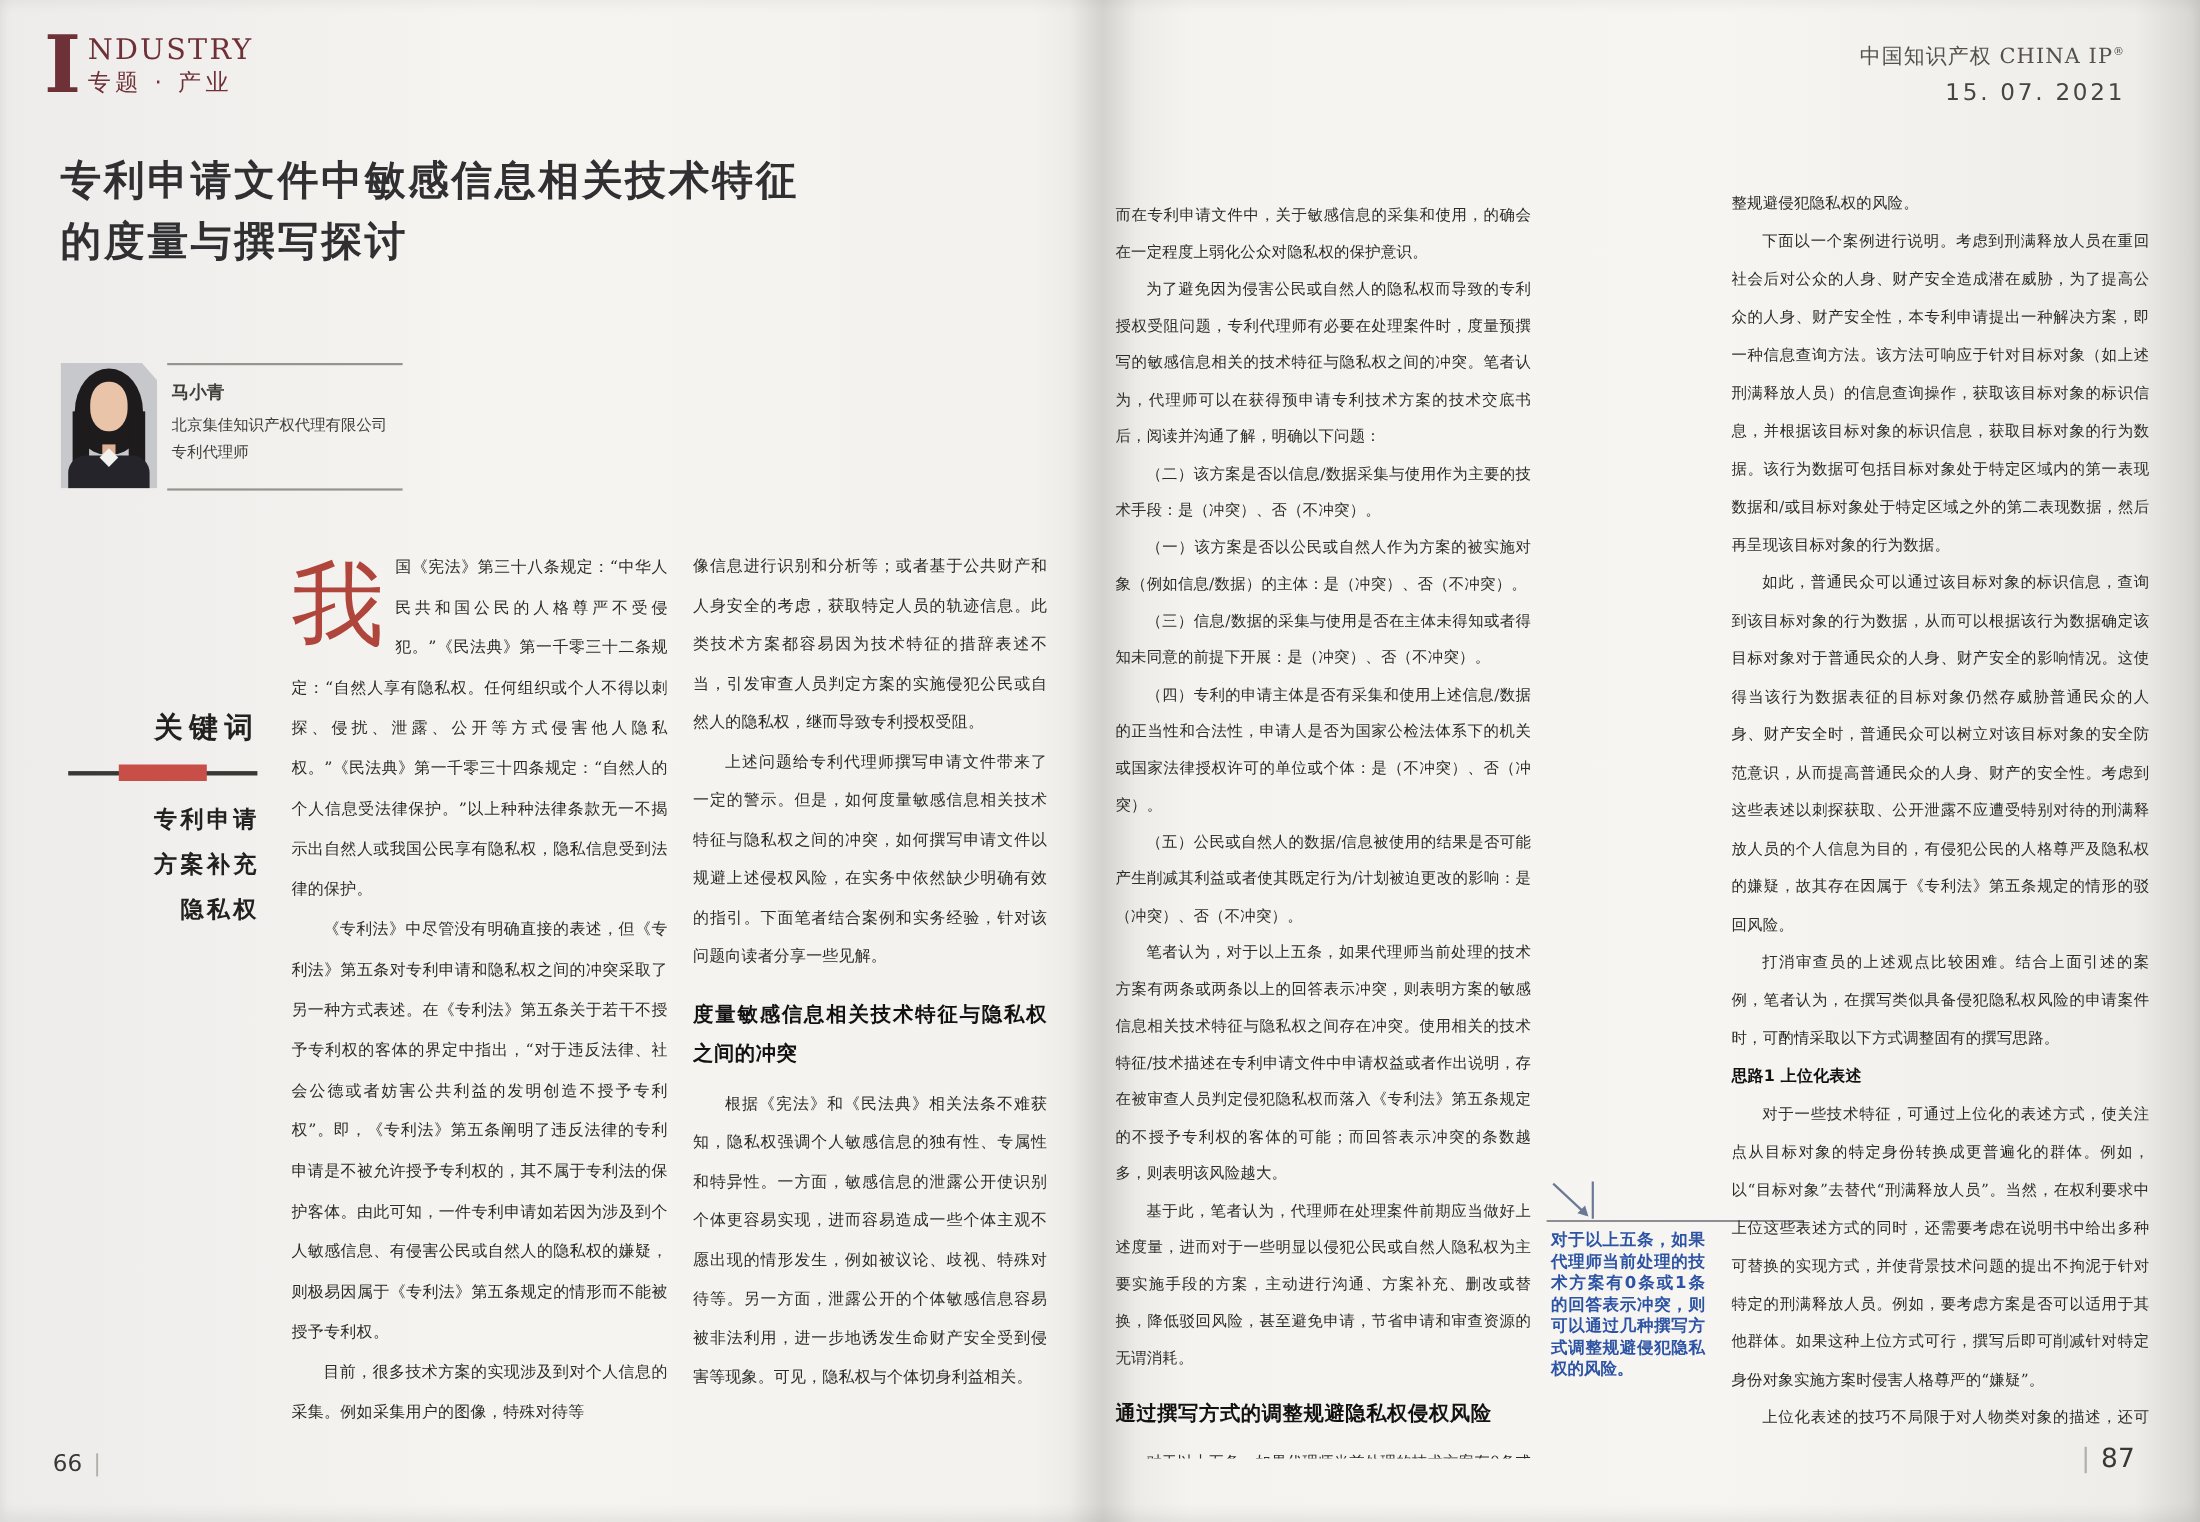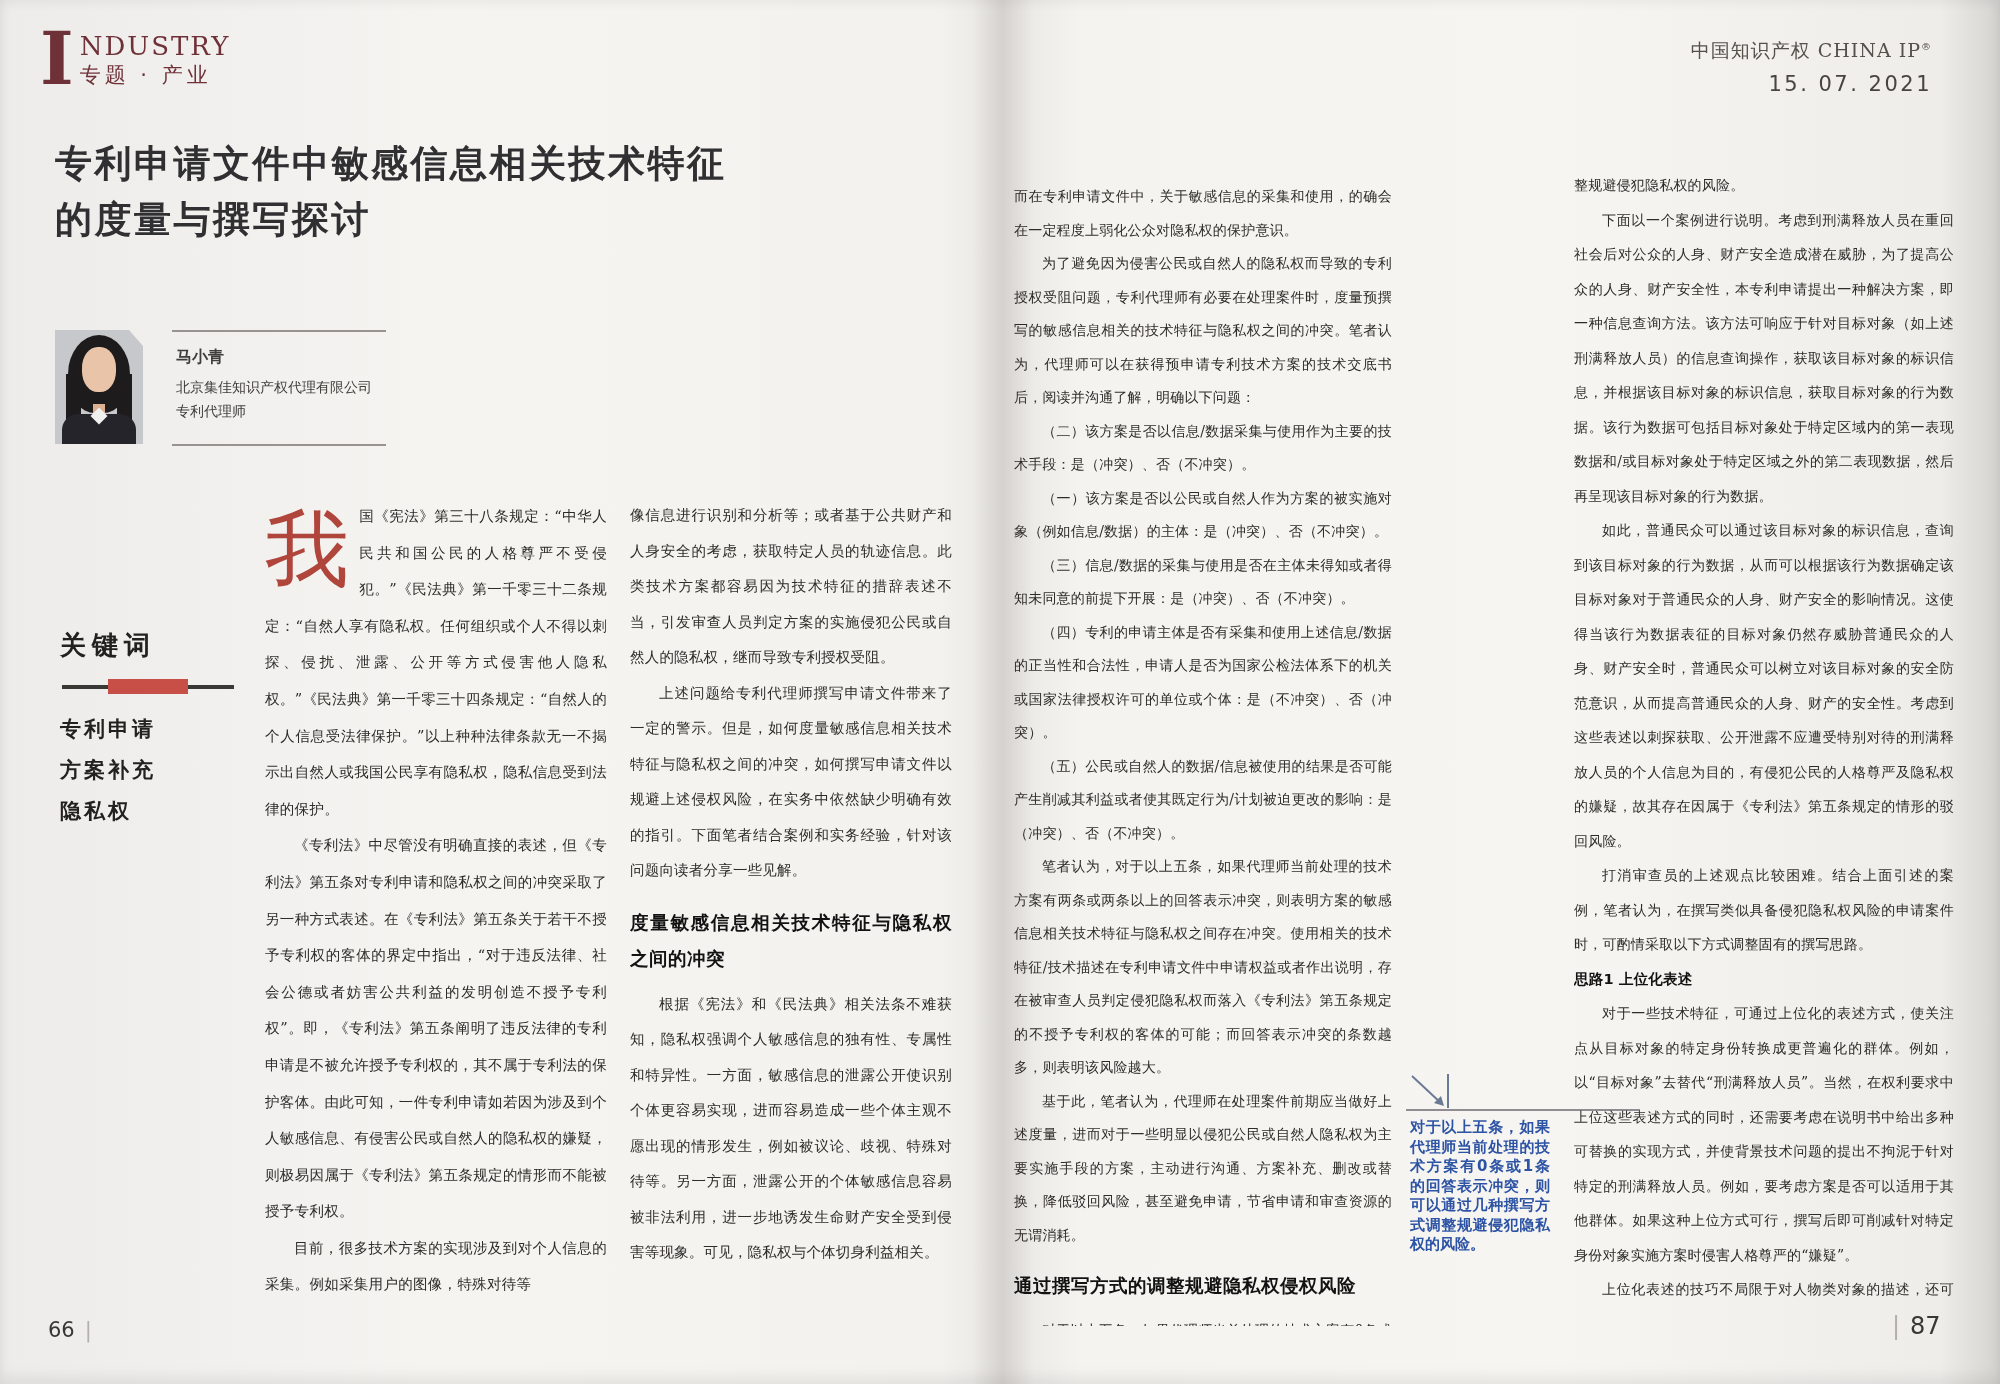--- a/index.html
+++ b/index.html
@@ -39,26 +39,26 @@
   .photo .hair{position:absolute;left:13px;top:5px;width:62px;height:78px;background:#1e1b1d;border-radius:50% 50% 44% 44%;}
   .photo .hair-l{position:absolute;left:11px;top:44px;width:15px;height:62px;background:#1e1b1d;}
   .photo .hair-r{position:absolute;left:62px;top:44px;width:15px;height:62px;background:#1e1b1d;}
   .photo .face{position:absolute;left:27px;top:17px;width:34px;height:45px;background:#e9c4a8;border-radius:46%;}
   .photo .neck{position:absolute;left:38px;top:74px;width:12px;height:12px;background:#dcb091;}
   .photo .suit{position:absolute;left:7px;top:84px;width:74px;height:32px;background:#26242b;border-radius:16px 16px 0 0;}
   .photo .collar{position:absolute;left:38px;top:80px;width:12px;height:12px;background:#f1f1ef;transform:rotate(45deg);}
   .author-box{position:absolute;left:152px;top:330px;width:214px;height:116px;
     border-top:2px solid #97938e;border-bottom:2px solid #97938e;
     padding:15px 0 0 4px;box-sizing:border-box;color:#403e3b;
-    font-family:"DejaVu Sans",sans-serif;margin-left:20px;}
+    font-family:"DejaVu Sans",sans-serif;}
   .author-name{font-size:16px;font-weight:600;margin-bottom:7px;}
   .author-line{font-size:14px;line-height:24px;}
 
   
-  .keywords{position:absolute;left:60px;top:628px;width:176px;text-align:left;color:#23211f;}
+  .keywords{position:absolute;left:60px;top:644px;width:176px;text-align:right;color:#23211f;}
   .kw-title{font-size:26px;font-weight:bold;letter-spacing:6px;}
   .kw-divider{position:relative;height:15px;margin:16px 0 14px 0;}
   .kw-divider .kline{position:absolute;left:2px;right:2px;top:6px;height:3.5px;background:#3a3835;}
   .kw-divider .kred{position:absolute;left:50%;transform:translateX(-50%);top:0;width:80px;height:15px;background:#c84f48;}
   .kw-item{font-size:21px;font-weight:600;letter-spacing:3px;line-height:41px;}
 
   
   .col{position:absolute;text-align:justify;color:#2e2c29;overflow:hidden;}
   .col p{margin:0;}
   .para{text-indent:2em;}

